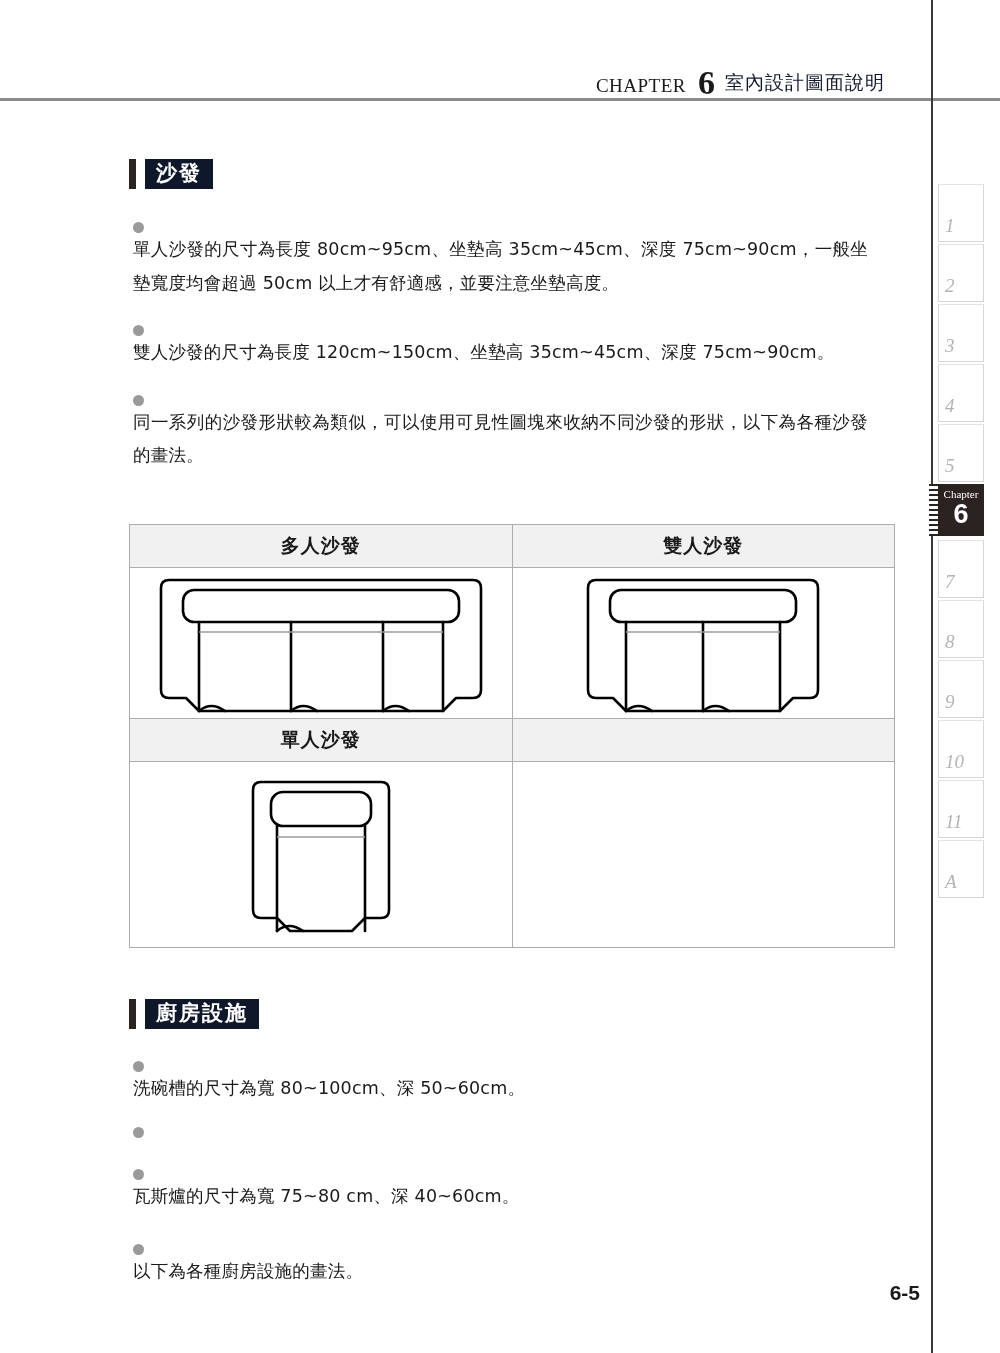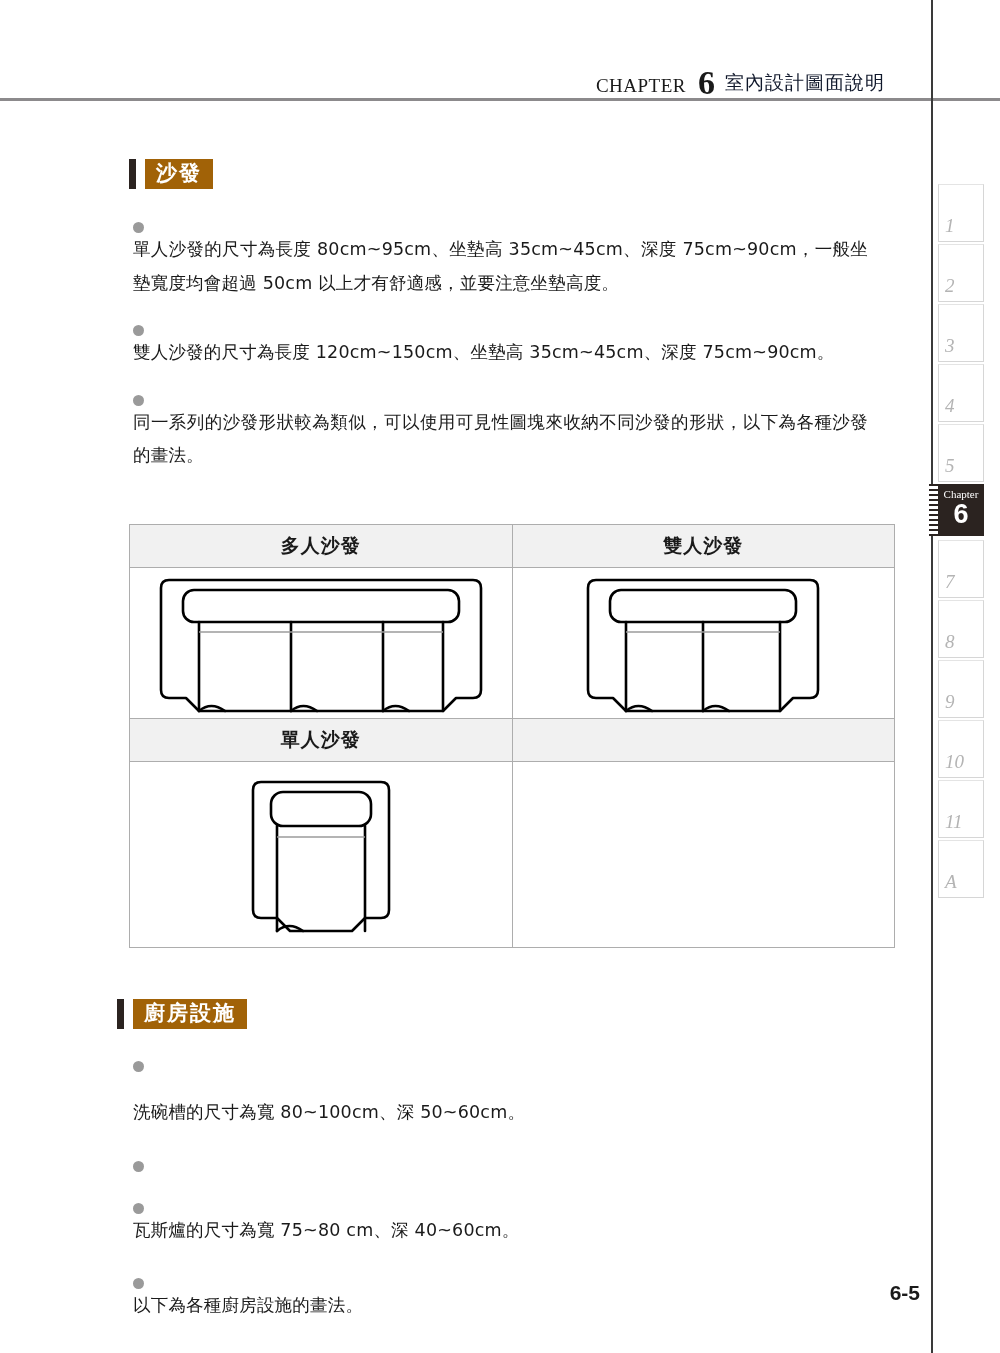--- a/index.html
+++ b/index.html
@@ -143,21 +143,21 @@
     align-items: center;
     height: 32px;
   }
   .heading-bar {
     width: 7px;
     height: 30px;
     background: #2b2320;
     margin-right: 9px;
   }
   .heading-box {
-    background: #a16207;
+    background: #0f172a;
     color: #ffffff;
     font-family: Liberation Sans, sans-serif;
     font-weight: bold;
     font-size: 21px;
     letter-spacing: 2px;
     padding: 3px 11px 5px 11px;
     line-height: 1.05;
   }
 
   
@@ -373,27 +373,27 @@
           <path d="M 36 161 Q 48 151 62 161"></path>
         </g>
         <path d="M 36 67 L 124 67" fill="none" stroke="#9b9b9b" stroke-width="1.3"></path>
       </svg>
     </td>
     <td class="fig-cell" style="height:185px;"></td>
   </tr>
 </tbody>
   </table>
 
-<div class="section-heading" style="left:117px; top:998px;">
+<div class="section-heading" style="left:129px; top:998px;">
   <span class="heading-bar"></span>
   <span class="heading-box">廚房設施</span>
 </div>
 
 <div class="bullet-list" style="left:133px; top:1052px;">
-  <div class="bullet-row" style="margin-bottom:22px;gap:24px;">
+  <div class="bullet-row" style="margin-bottom:12px;">
     <span class="bullet-dot"></span>
     <span class="bullet-text">洗碗槽的尺寸為寬 80~100cm、深 50~60cm。</span>
   </div>
   <div class="bullet-row" style="margin-bottom:22px;">
     <span class="bullet-dot"></span>
   </div>
   <div class="bullet-row" style="margin-bottom:22px;">
     <span class="bullet-dot"></span>
     <span class="bullet-text">瓦斯爐的尺寸為寬 75~80 cm、深 40~60cm。</span>
   </div>

